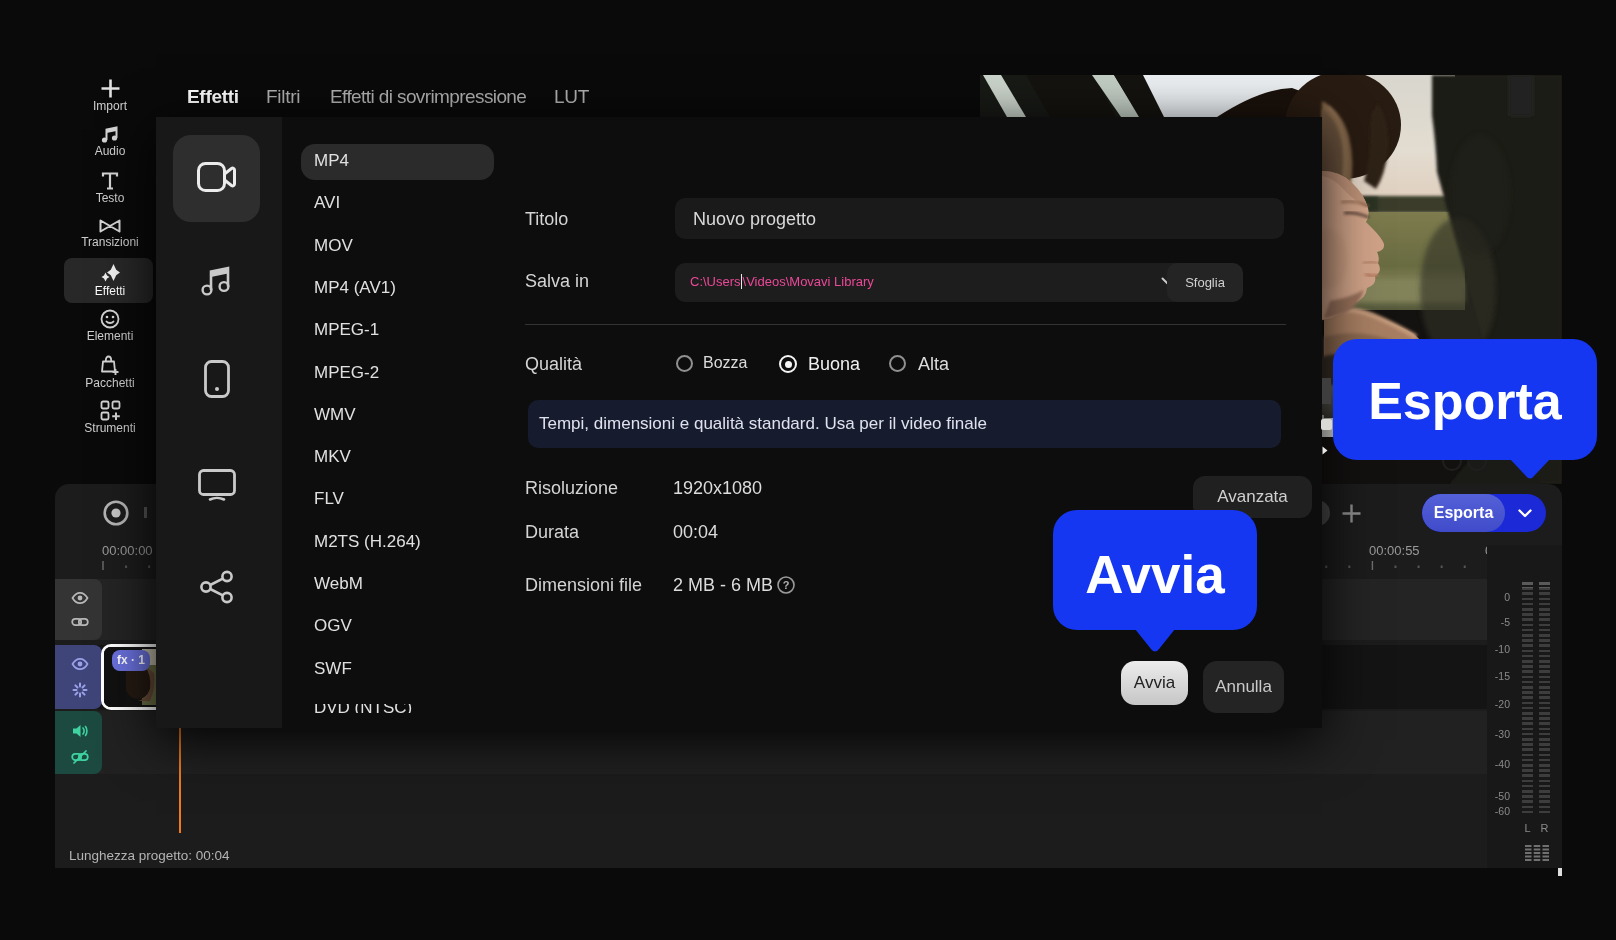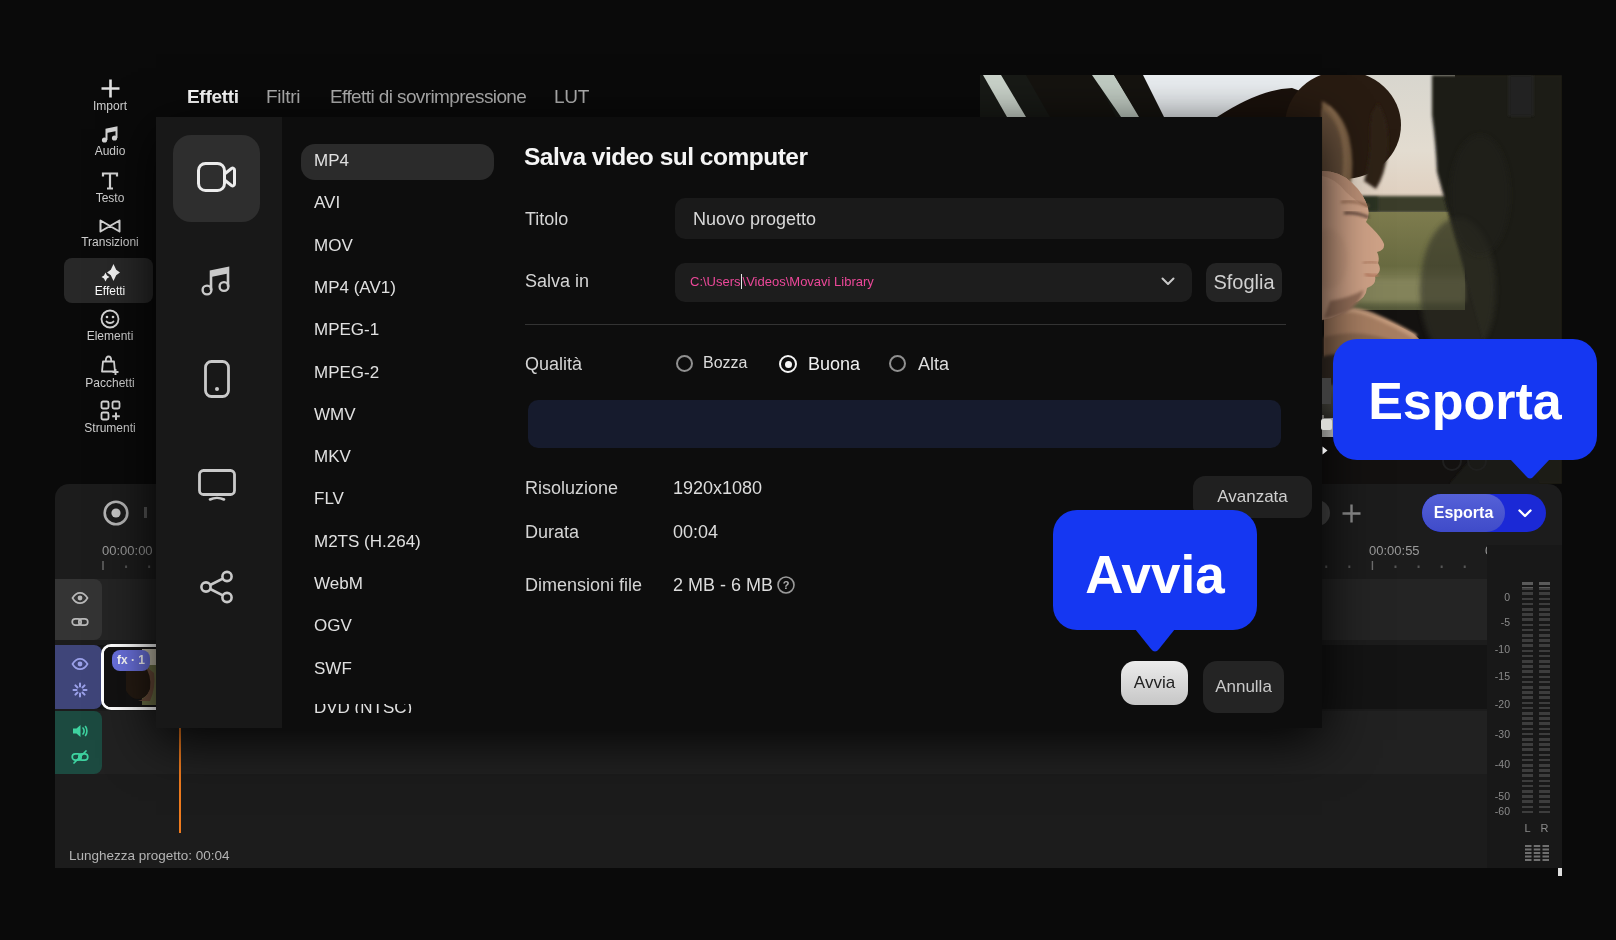--- a/index.html
+++ b/index.html
@@ -403,46 +403,46 @@
   <div class="fmt" style="top:330px;">MKV</div>
   <div class="fmt" style="top:372px;">FLV</div>
   <div class="fmt" style="top:415px;">M2TS (H.264)</div>
   <div class="fmt" style="top:457px;">WebM</div>
   <div class="fmt" style="top:499px;">OGV</div>
   <div class="fmt" style="top:542px;">SWF</div>
   <div class="abs" style="left:158px; top:587px; width:130px; height:9px; overflow:hidden;">
     <div style="font-size:17px; line-height:20px; color:#e0e0e0; margin-top:-6px;">DVD (NTSC)</div>
   </div>
 
-  <div class="abs" style="left:368px; top:26px; font-size:24.5px; font-weight:bold; color:#f5f5f5; letter-spacing:-0.5px;">Salva video sul computer</div>
 
   <div class="lbl" style="top:92px;">Titolo</div>
   <div class="abs" style="left:519px; top:81px; width:609px; height:41px; background:#1a1a1a; border-radius:10px;"></div>
   <div class="abs" style="left:537px; top:92px; height:20px; line-height:20px; font-size:18px; color:#d9d9d9;">Nuovo progetto</div>
 
   <div class="lbl" style="top:154px;">Salva in</div>
   <div class="abs" style="left:519px; top:146px; width:517px; height:39px; background:#1d1d1d; border-radius:10px;"></div>
   <div class="abs" style="left:534px; top:155px; height:20px; line-height:20px; font-size:13px; color:#ec4899;">C:\Users<span style="border-left:1.5px solid #e8e8e8; margin:0 0.5px;"></span>\Videos\Movavi Library</div>
   <svg class="abs" style="left:1005px; top:160px;" width="14" height="9" viewBox="0 0 14 9">
     <path d="M1.5 1.5 L7 7 L12.5 1.5" stroke="#c9c9c9" stroke-width="2" fill="none" stroke-linecap="round" stroke-linejoin="round"></path>
   </svg>
-  <div class="abs ctr" style="left:1050px; top:146px; width:76px; height:39px; background:#242424; border-radius:10px; font-size:20px; color:#d0d0d0;">Sfoglia</div>
+  <div class="abs ctr" style="left:1011px; top:146px; width:76px; height:39px; background:#242424; border-radius:10px; font-size:13px; color:#d0d0d0;">Sfoglia</div>
 
   <div class="abs" style="left:369px; top:207px; width:761px; height:1px; background:#333333;"></div>
 
   <div class="lbl" style="top:237px;">Qualità</div>
   <div class="abs" style="left:520px; top:238px; width:17px; height:17px; border:2px solid #909090; border-radius:50%;"></div>
   <div class="abs" style="left:547px; top:237px; font-size:16px; color:#dcdcdc;">Bozza</div>
   <div class="abs" style="left:623px; top:238px; width:18px; height:18px; border:2.8px solid #f5f5f5; border-radius:50%;"></div>
   <div class="abs" style="left:628.5px; top:243.5px; width:7px; height:7px; background:#f5f5f5; border-radius:50%;"></div>
   <div class="abs" style="left:652px; top:237px; font-size:18px; color:#f0f0f0;">Buona</div>
   <div class="abs" style="left:733px; top:238px; width:17px; height:17px; border:2px solid #909090; border-radius:50%;"></div>
   <div class="abs" style="left:762px; top:237px; font-size:18px; color:#dcdcdc;">Alta</div>
 
   <div class="abs" style="left:372px; top:283px; width:753px; height:48px; background:#161b2d; border-radius:10px;"></div>
+  <div class="abs" style="left:383px; top:297px; font-size:17px; color:#dfe2ee;">Tempi, dimensioni e qualità standard. Usa per il video finale</div>
 
   <div class="lbl" style="top:361px;">Risoluzione</div>
   <div class="val" style="top:361px;">1920x1080</div>
   <div class="lbl" style="top:405px;">Durata</div>
   <div class="val" style="top:405px;">00:04</div>
   <div class="lbl" style="top:458px;">Dimensioni file</div>
   <div class="val" style="top:458px;">2 MB - 6 MB</div>
   <svg class="abs" style="left:621px; top:459px;" width="18" height="18" viewBox="0 0 18 18">
     <circle cx="9" cy="9" r="8" fill="none" stroke="#9a9a9a" stroke-width="1.6"></circle>
     <text x="9" y="13" text-anchor="middle" font-size="11" font-weight="bold" fill="#b0b0b0" font-family="Liberation Sans">?</text>

